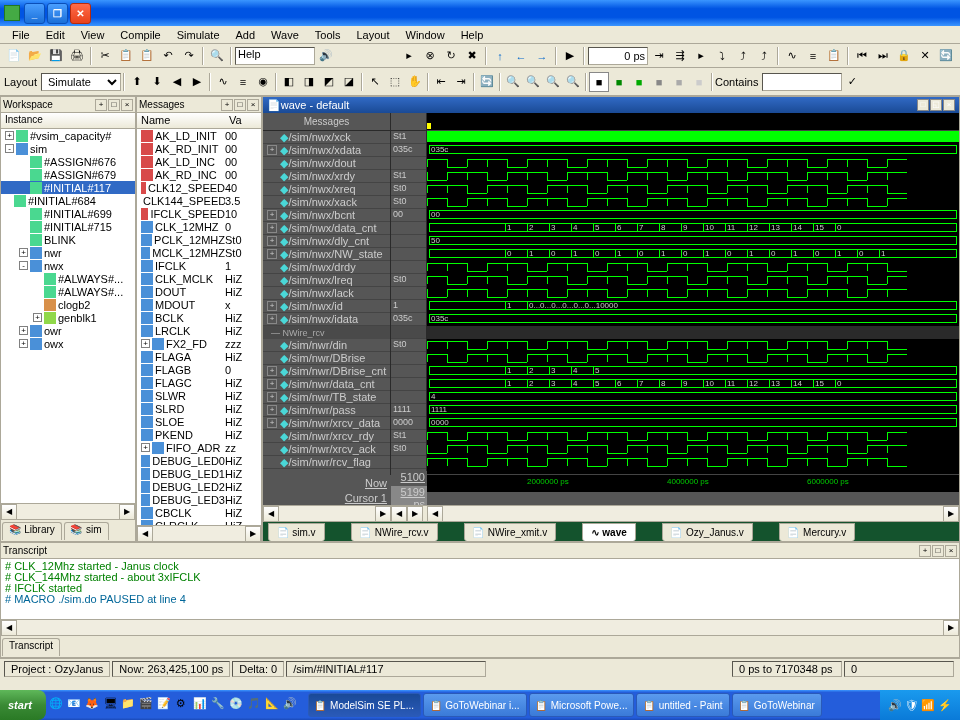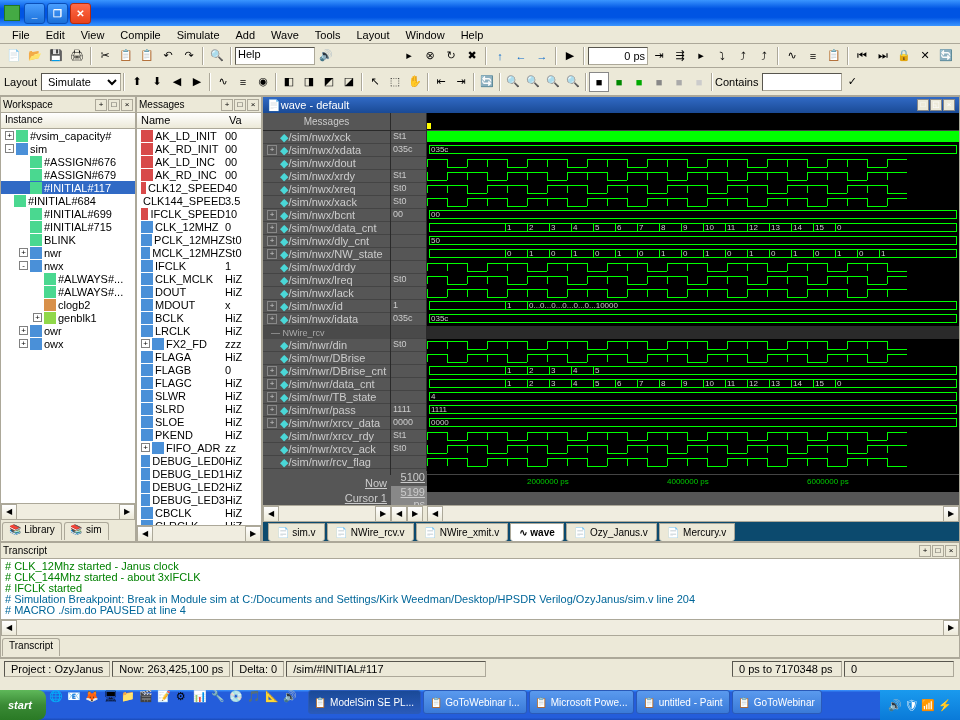--- a/index.html
+++ b/index.html
@@ -76,38 +76,38 @@
 .ruler-tick { position: absolute; color: #0c0; font-size: 8px; top: 2px; }
 .wave-footer { height: 30px; background: #565656; color: #ccc; font-size: 9px; }
 .wave-footer-row { display: flex; height: 15px; align-items: center; text-decoration: underline; }
 .wave-footer-row .label { width: 128px; text-align: right; padding-right: 4px; background: #565656; }
 .wave-footer-row .val { width: 36px; text-align: right; padding-right: 2px; background: #565656; }
 .scrollbar-h { height: 16px; background: #ece9d8; border-top: 1px solid #aca899; display: flex; }
 .sb-btn { width: 16px; height: 16px; background: linear-gradient(to bottom, #fff, #ece9d8); border: 1px solid #aca899; font-size: 8px; text-align: center; line-height: 14px; }
 .sb-track { flex: 1; background: #f0ede0; }
 
 
-.file-tabs { height: 20px; background: #0c4a6e; display: flex; align-items: flex-end; padding: 0 4px; border-top: 1px solid #aca899; }
+.file-tabs { height: 20px; background: #14532d; display: flex; align-items: flex-end; padding: 0 4px; border-top: 1px solid #aca899; gap: 24px; }
 .file-tab { height: 18px; padding: 1px 8px; background: #ece9d8; border: 1px solid #aca899; border-bottom: none; border-radius: 0 0 3px 3px; margin: 0 1px; font-size: 10px; display: flex; align-items: center; }
 .file-tab.active { background: white; font-weight: bold; }
 
 
 .transcript { border: 1px solid #aca899; background: white; display: flex; flex-direction: column; height: 116px; }
 .transcript-content { flex: 1; padding: 2px 4px; font-family: "Courier New", monospace; font-size: 10px; overflow: hidden; }
 .transcript-line { white-space: nowrap; line-height: 11px; }
 .transcript-line.comment { color: #008000; }
 .transcript-line.msg { color: #006699; }
 .transcript-footer { height: 22px; background: #ece9d8; display: flex; align-items: center; border-top: 1px solid #aca899; }
 
 
 .statusbar { height: 20px; background: #ece9d8; border-top: 1px solid #aca899; display: flex; align-items: center; padding: 0 4px; font-size: 10px; }
 .statusbar .cell { border: 1px inset #aca899; padding: 1px 6px; margin-right: 2px; height: 16px; }
 
 
-.taskbar { position: absolute; bottom: 0; left: 0; right: 0; height: 30px; background: linear-gradient(to bottom, #3a95ff, #245ddb 8%, #245ddb 92%, #1a4ab8); display: flex; }
+.taskbar { position: absolute; bottom: 0; left: 0; right: 0; height: 30px; background: linear-gradient(to bottom, #3a95ff, #245ddb 8%, #245ddb 92%, #1a4ab8); display: flex; align-items: center; }
 .start-btn { height: 30px; padding: 0 14px 0 8px; background: linear-gradient(to bottom, #5fb85a, #3a8a35 50%, #2a7a25); color: white; font-weight: bold; font-style: italic; font-size: 13px; display: flex; align-items: center; border-radius: 0 8px 8px 0; }
 .quick-launch { display: flex; padding: 0 4px; gap: 2px; }
 .ql-btn { width: 16px; height: 16px; }
 .task-btns { display: flex; gap: 2px; padding: 0 4px; flex: 1; }
 .task-btn { height: 24px; padding: 0 6px; background: linear-gradient(to bottom, #5a9aee, #3a7ad8); border: 1px solid #2a5ab8; border-radius: 3px; color: white; font-size: 10px; display: flex; align-items: center; max-width: 120px; overflow: hidden; white-space: nowrap; }
 .task-btn.active { background: linear-gradient(to bottom, #1a4a98, #2a5ab8); }
 .systray { height: 30px; background: linear-gradient(to bottom, #1a9aee, #0a7ad8); padding: 0 8px; display: flex; align-items: center; color: white; font-size: 10px; gap: 3px; }
 </style>
 </head>
 <body>
@@ -1616,21 +1616,20 @@
     <div class="btns">
       <div class="pbtn">+</div>
       <div class="pbtn">□</div>
       <div class="pbtn">×</div>
     </div>
   </div>
   <div class="transcript-content" id="transcript-content">
       <div class="transcript-line comment"># CLK_12Mhz started - Janus clock</div>
       <div class="transcript-line comment"># CLK_144Mhz started - about 3xIFCLK</div>
       <div class="transcript-line comment"># IFCLK started</div>
-      <div class="transcript-line msg"># Simulation Breakpoint: Break in Module sim at C:/Documents and Settings/Kirk Weedman/Desktop/HPSDR Verilog/OzyJanus/sim.v line 204</div>
       <div class="transcript-line msg"># MACRO ./sim.do PAUSED at line 4</div>
       <div class="transcript-line "></div>
     </div>
   <div class="scrollbar-h">
     <div class="sb-btn">◀</div>
     <div class="sb-track"></div>
     <div class="sb-btn">▶</div>
   </div>
   <div class="transcript-footer">
     <div class="panel-tab">Transcript</div>

